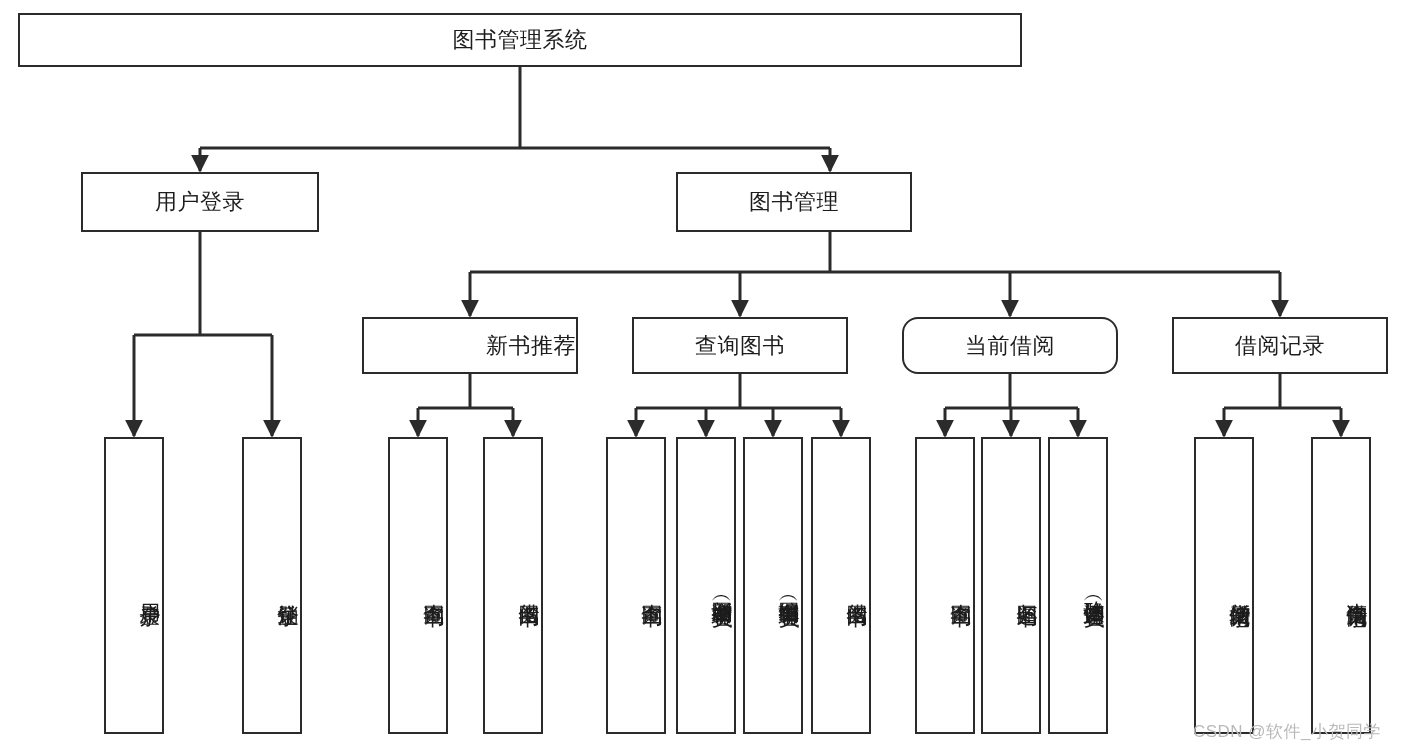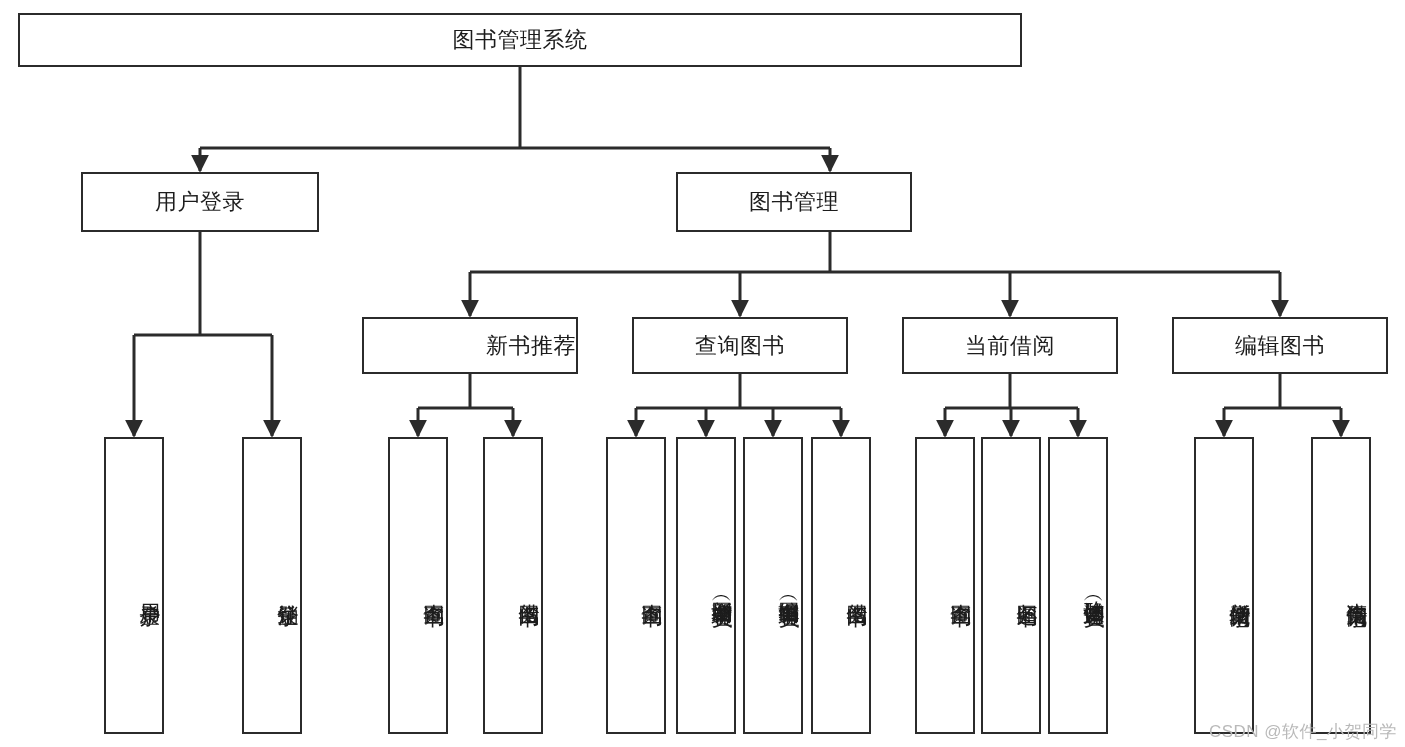--- a/index.html
+++ b/index.html
@@ -54,21 +54,21 @@
     justify-content: center;
   }
   .node.vertical .vlabel {
     writing-mode: vertical-rl;
     text-orientation: upright;
     display: block;
     text-align: left;
   }
   #watermark {
     position: absolute;
-    right: 8px;
+    right: 24px;
     bottom: 4px;
     font-size: 17px;
     color: #b9b9b9;
     letter-spacing: 0.5px;
     z-index: 5;
     white-space: nowrap;
     font-family: "Liberation Sans", "DejaVu Sans", sans-serif;
   }
 </style>
 </head>
@@ -129,25 +129,25 @@
   <div class="node horizontal" style="left: 676px; top: 172px; width: 236px; height: 60px;">
     <span>图书管理</span>
   </div>
 
   <div class="node horizontal" style="left: 362px; top: 317px; width: 216px; height: 57px; justify-content: flex-end;">
     <span>新书推荐</span>
   </div>
   <div class="node horizontal" style="left: 632px; top: 317px; width: 216px; height: 57px;">
     <span>查询图书</span>
   </div>
-  <div class="node horizontal" style="left: 902px; top: 317px; width: 216px; height: 57px;">
+  <div class="node horizontal" style="left: 902px; top: 317px; width: 216px; height: 57px; border-radius: 16px;">
     <span>当前借阅</span>
   </div>
   <div class="node horizontal" style="left: 1172px; top: 317px; width: 216px; height: 57px;">
-    <span>编辑图书</span>
+    <span>借阅记录</span>
   </div>
 
   <div class="node vertical" style="left: 104px; top: 437px; width: 60px; height: 297px;">
     <span class="vlabel">用户登录</span>
   </div>
   <div class="node vertical" style="left: 242px; top: 437px; width: 60px; height: 297px;">
     <span class="vlabel">注销登录</span>
   </div>
   <div class="node vertical" style="left: 388px; top: 437px; width: 60px; height: 297px;">
     <span class="vlabel">查询图书</span>

